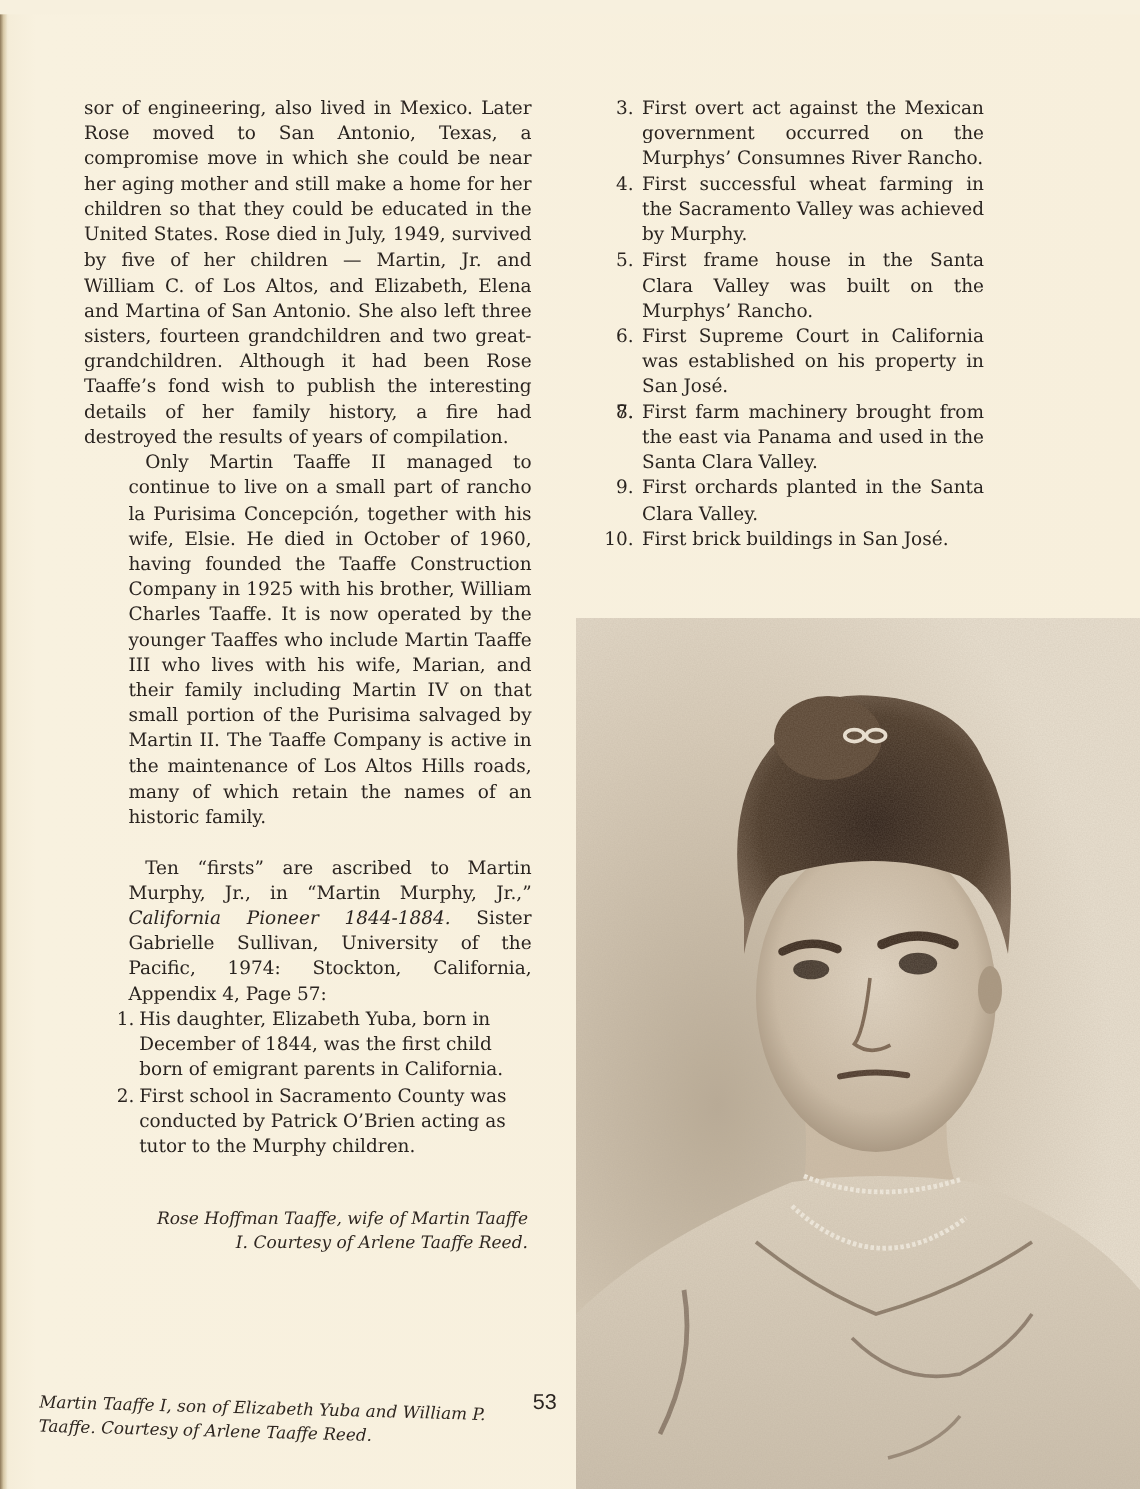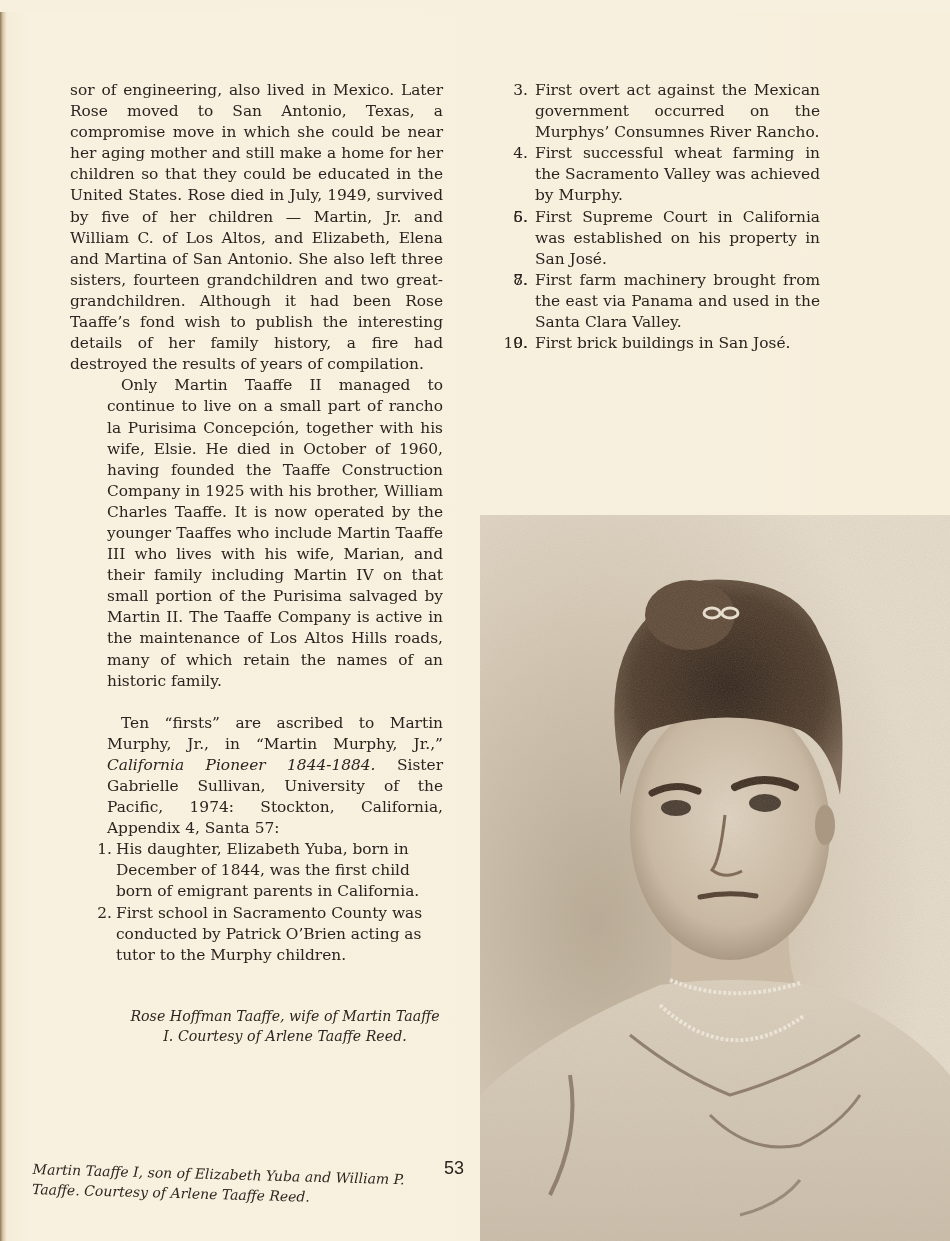--- a/index.html
+++ b/index.html
@@ -29,21 +29,21 @@
     .list li { position: relative; padding-left: 46px; text-align: left; }
     .list li .num { position: absolute; left: 26px; width: 16px; text-align: right; }
     .col-right {
       position: absolute; left: 502px; top: 68px; width: 318px;
       font-size: 15.4px; line-height: 21.1px;
     }
     .col-right .list li { padding-left: 33px; text-align: justify; }
     .col-right .list li .num { left: 0px; width: 26px; }
     .caption-rose {
       position: absolute; left: 130px; top: 994px; width: 310px;
-      font-style: italic; font-size: 14.2px; line-height: 20px; text-align: center;
+      font-style: italic; font-size: 14.2px; line-height: 20px; text-align: right;
       font-family: "DejaVu Serif", "Liberation Serif", serif; color: #2e2620;
     }
     .caption-martin {
       position: absolute; left: 33px; top: 1147px; width: 420px;
       font-style: italic; font-size: 14px; line-height: 20px;
       transform: rotate(1.6deg); transform-origin: left top;
       color: #2e2620;
     }
     .page-number {
       position: absolute; left: 444px; top: 1146px;
@@ -60,36 +60,36 @@
   </style>
 </head>
 <body>
 
 <div class="page">
   <div class="gutter-edge"></div>
 
   <div class="col-left">
     <p>sor of engineering, also lived in Mexico. Later Rose moved to San Antonio, Texas, a compromise move in which she could be near her aging mother and still make a home for her children so that they could be educated in the United States. Rose died in July, 1949, survived by five of her children — Martin, Jr. and William C. of Los Altos, and Elizabeth, Elena and Martina of San Antonio. She also left three sisters, fourteen grandchildren and two great-grandchildren. Although it had been Rose Taaffe’s fond wish to publish the interesting details of her family history, a fire had destroyed the results of years of compilation.</p>
     <p class="indent">Only Martin Taaffe II managed to continue to live on a small part of rancho la Purisima Concepción, together with his wife, Elsie. He died in October of 1960, having founded the Taaffe Construction Company in 1925 with his brother, William Charles Taaffe. It is now operated by the younger Taaffes who include Martin Taaffe III who lives with his wife, Marian, and their family including Martin IV on that small portion of the Purisima salvaged by Martin II. The Taaffe Company is active in the maintenance of Los Altos Hills roads, many of which retain the names of an historic family.</p>
-    <p class="indent gap"><span>Ten “firsts” are ascribed to Martin Murphy, Jr., in “Martin Murphy, Jr.,” </span><em>California Pioneer 1844-1884.</em><span> Sister Gabrielle Sullivan, University of the Pacific, 1974: Stockton, California, Appendix 4, Santa 57:</span></p>
+    <p class="indent gap"><span>Ten “firsts” are ascribed to Martin Murphy, Jr., in “Martin Murphy, Jr.,” </span><em>California Pioneer 1844-1884.</em><span> Sister Gabrielle Sullivan, University of the Pacific, 1974: Stockton, California, Appendix 4, Page 57:</span></p>
     <ol class="list">
       <li><span class="num">1.</span><span>His daughter, Elizabeth Yuba, born in December of 1844, was the first child born of emigrant parents in California.</span></li>
       <li><span class="num">2.</span><span>First school in Sacramento County was conducted by Patrick O’Brien acting as tutor to the Murphy children.</span></li>
     </ol>
   </div>
 
   <div class="col-right">
     <ol class="list">
       <li><span class="num">3.</span><span>First overt act against the Mexican government occurred on the Murphys’ Consumnes River Rancho.</span></li>
       <li><span class="num">4.</span><span>First successful wheat farming in the Sacramento Valley was achieved by Murphy.</span></li>
-      <li><span class="num">5.</span></li>
+      <li><span class="num">5.</span><span>First frame house in the Santa Clara Valley was built on the Murphys’ Rancho.</span></li>
       <li><span class="num">6.</span><span>First Supreme Court in California was established on his property in San José.</span></li>
       <li><span class="num">7.</span></li>
       <li><span class="num">8.</span><span>First farm machinery brought from the east via Panama and used in the Santa Clara Valley.</span></li>
-      <li><span class="num">9.</span></li>
+      <li><span class="num">9.</span><span>First orchards planted in the Santa Clara Valley.</span></li>
       <li><span class="num">10.</span><span>First brick buildings in San José.</span></li>
     </ol>
   </div>
 
   <div class="caption-rose">Rose Hoffman Taaffe, wife of Martin Taaffe I. Courtesy of Arlene Taaffe Reed.</div>
   <div class="caption-martin">Martin Taaffe I, son of Elizabeth Yuba and William P. Taaffe. Courtesy of Arlene Taaffe Reed.</div>
   <div class="page-number">53</div>
 
   <div class="photo">
     <svg width="470" height="738" viewBox="0 0 470 738">

